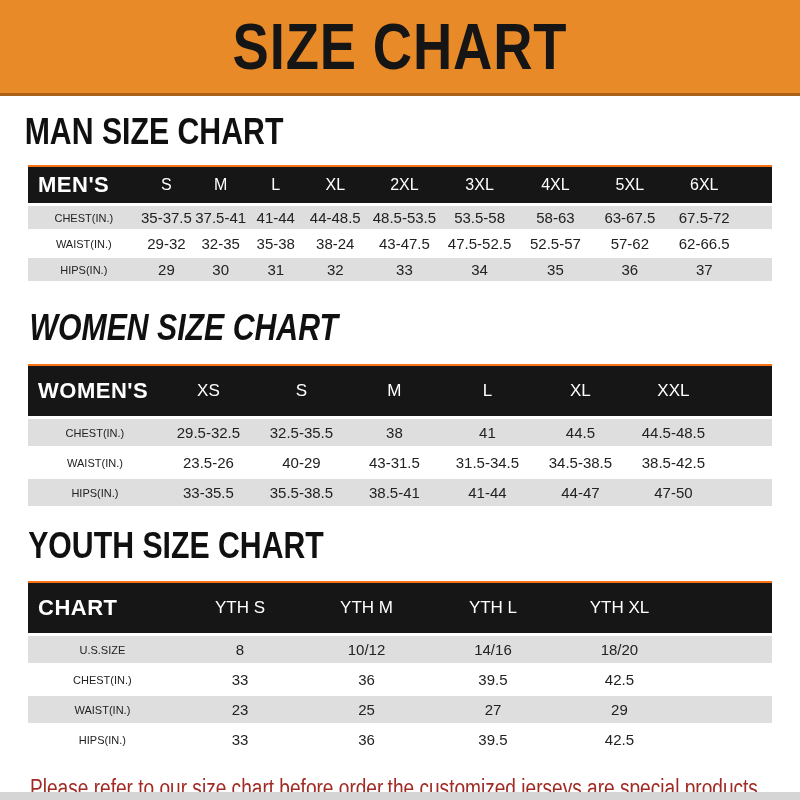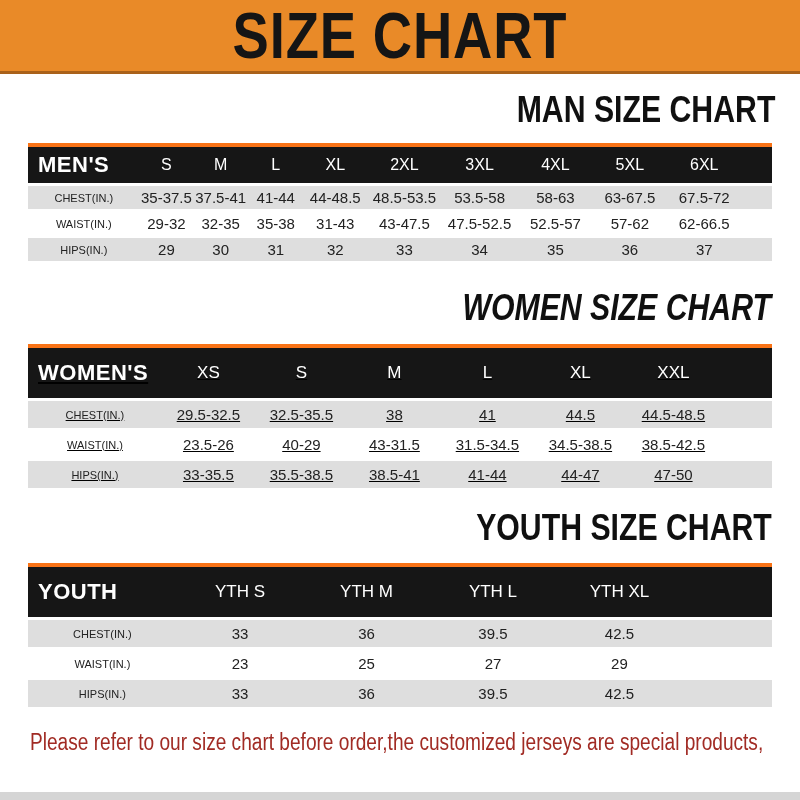--- a/index.html
+++ b/index.html
@@ -7,55 +7,55 @@
     width:800px; height:800px;
     background:#ffffff;
     font-family:"Liberation Sans","DejaVu Sans",sans-serif;
     overflow:hidden;
     position:relative;
   }
 
   
   .banner {
     box-sizing:border-box;
-    height:74px;
+    height:96px;
     background:#E98A28;
     border-bottom:3px solid #A9611A;
     display:flex; align-items:center; justify-content:center;
   }
   .banner-title {
     font-size:64px; font-weight:bold; color:#151515;
     letter-spacing:1px; white-space:nowrap;
     transform:scaleX(0.85);
   }
 
   
-  .section-title { text-align:right; margin:0; color:#101010; }
+  .section-title { text-align:left; margin:0; color:#101010; }
   .section-title .t {
     display:inline-block; font-weight:bold; font-size:36px;
     white-space:nowrap; transform:scaleX(0.84);
   }
   .title-men   { margin-top:15px; }
   .title-women { margin-top:23px;font-style:italic; }
   .title-youth { margin-top:16px; }
 
   
   .table-wrap { padding:0 28px; }
   .wrap-men   { margin-top:9px;  }
-  .wrap-women { margin-top:12px;text-decoration:underline; }
+  .wrap-women { margin-top:12px; }
   .wrap-youth { margin-top:11px; }
 
   table {
     width:100%; table-layout:fixed;
     border-collapse:separate; border-spacing:0 3px;
     text-align:center;
   }
   thead th {
     background:#161616; color:#ffffff; font-weight:normal;
-    border-top:4px solid #f97316;
+    border-top:2px solid #f97316;
     margin-top:32px;
   }
   .men-table thead th   { padding:5px 0; font-size:16px; }
   .women-table thead th { padding:12px 0; font-size:17px; }
   .youth-table thead th { padding:12px 0; font-size:17px; }
   th.corner {
     text-align:left; padding-left:10px !important;
     font-weight:bold; font-size:22px !important; letter-spacing:0.5px;
   }
   tbody td { color:#222222; font-size:15px; }
@@ -129,21 +129,21 @@
         <td>58-63</td>
         <td>63-67.5</td>
         <td>67.5-72</td>
         <td></td>
       </tr>
       <tr>
         <td class="row-label">WAIST(IN.)</td>
         <td>29-32</td>
         <td>32-35</td>
         <td>35-38</td>
-        <td>31-43</td>
+        <td>38-24</td>
         <td>43-47.5</td>
         <td>47.5-52.5</td>
         <td>52.5-57</td>
         <td>57-62</td>
         <td>62-66.5</td>
         <td></td>
       </tr>
       <tr>
         <td class="row-label">HIPS(IN.)</td>
         <td>29</td>
@@ -229,30 +229,38 @@
     <colgroup>
       <col style="width:20%">
         <col style="width:17%">
         <col style="width:17%">
         <col style="width:17%">
         <col style="width:17%">
         <col style="width:12%">
     </colgroup>
     <thead>
       <tr>
-        <th class="corner">YOUTH</th>
+        <th class="corner">CHART</th>
         <th>YTH S</th>
         <th>YTH M</th>
         <th>YTH L</th>
         <th>YTH XL</th>
         <th></th>
       </tr>
     </thead>
     <tbody>
       <tr>
+        <td class="row-label">U.S.SIZE</td>
+        <td>8</td>
+        <td>10/12</td>
+        <td>14/16</td>
+        <td>18/20</td>
+        <td></td>
+      </tr>
+      <tr>
         <td class="row-label">CHEST(IN.)</td>
         <td>33</td>
         <td>36</td>
         <td>39.5</td>
         <td>42.5</td>
         <td></td>
       </tr>
       <tr>
         <td class="row-label">WAIST(IN.)</td>
         <td>23</td>

